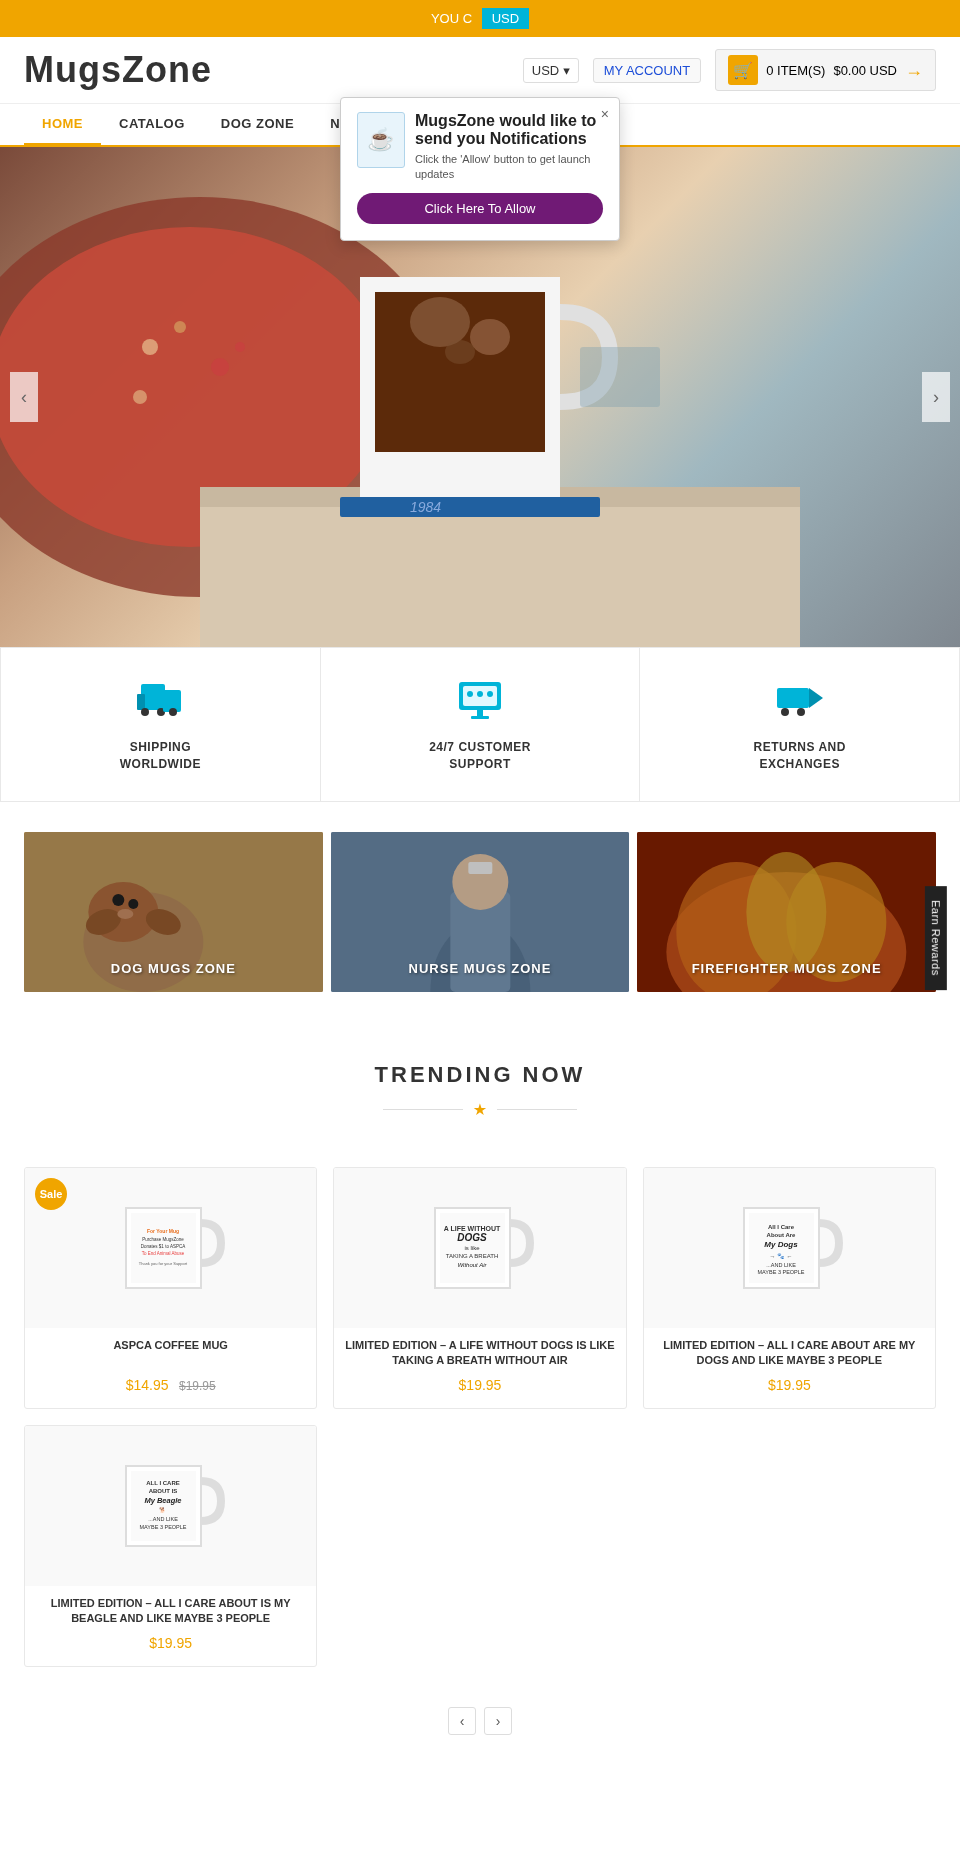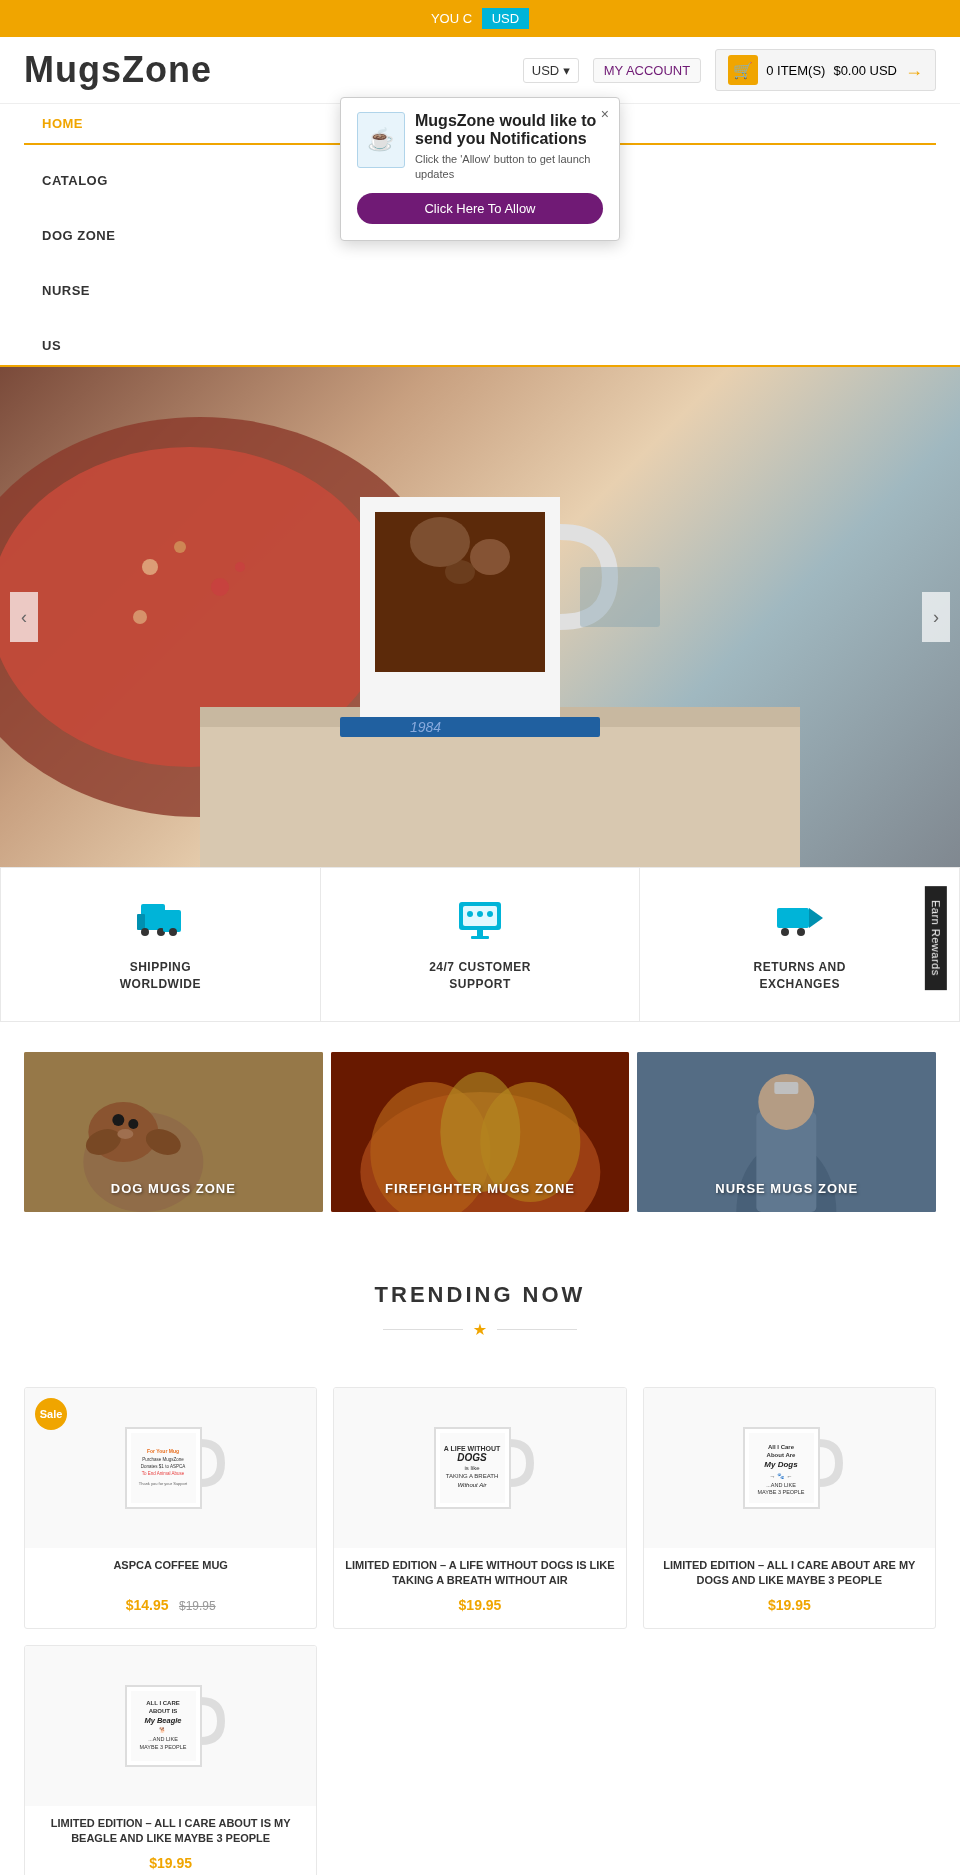--- a/index.html
+++ b/index.html
@@ -119,21 +119,21 @@
       gap: 4px;
       font-size: 13px;
       color: #333;
       cursor: pointer;
       border: 1px solid #ddd;
       padding: 4px 8px;
       border-radius: 3px;
     }
     .account-btn {
       font-size: 13px;
-      color: #701a75;
+      color: #1d4ed8;
       cursor: pointer;
       border: 1px solid #ddd;
       padding: 4px 10px;
       border-radius: 3px;
       background: #f9f9f9;
     }
     .cart-btn {
       display: flex;
       align-items: center;
       gap: 8px;
@@ -162,22 +162,21 @@
 
     
     .nav {
       background: #fff;
       border-bottom: 2px solid #f0a500;
       padding: 0 24px;
     }
     .nav ul {
       list-style: none;
       display: flex;
-      gap: 16px;
-      flex-direction: column;
+      gap: 0;
     }
     .nav ul li a {
       display: block;
       padding: 12px 18px;
       text-decoration: none;
       color: #333;
       font-size: 13px;
       font-weight: bold;
       letter-spacing: 0.5px;
       text-transform: uppercase;
@@ -436,21 +435,21 @@
       color: #333;
       padding: 10px 8px 6px;
       font-weight: bold;
       text-transform: uppercase;
       line-height: 1.4;
       min-height: 48px;
     }
     .product-price {
       font-size: 14px;
       color: #f0a500;
-      font-weight: bold;
+      font-weight: normal;
     }
     .product-price-old {
       font-size: 12px;
       color: #999;
       text-decoration: line-through;
       margin-left: 6px;
     }
 
     
     .pagination {
@@ -627,47 +626,47 @@
           <circle cx="95" cy="68" r="6" fill="#222"></circle>
           <circle cx="110" cy="72" r="5" fill="#222"></circle>
           <ellipse cx="80" cy="90" rx="18" ry="12" fill="#a06030" transform="rotate(-20,80,90)"></ellipse>
           <ellipse cx="140" cy="90" rx="18" ry="12" fill="#a06030" transform="rotate(20,140,90)"></ellipse>
           <ellipse cx="102" cy="82" rx="8" ry="5" fill="#d4956a"></ellipse>
         </svg>
     </div>
     <div class="zone-card-overlay"></div>
     <div class="zone-card-label">DOG MUGS ZONE</div>
   </div>
+  <div class="zone-card nurse-zone">
+    <div class="zone-card-bg">
+      
+      <svg width="100%" height="160" viewBox="0 0 300 160" preserveAspectRatio="xMidYMid slice">
+          <rect width="300" height="160" fill="#7090b0"></rect>
+          <ellipse cx="150" cy="160" rx="50" ry="70" fill="#6080a0"></ellipse>
+          <rect x="120" y="60" width="60" height="100" fill="#80a0c0" rx="5"></rect>
+          <circle cx="150" cy="50" r="28" fill="#f0d0b0"></circle>
+          <rect x="138" y="30" width="24" height="12" fill="#ffffff" rx="2"></rect>
+        </svg>
+    </div>
+    <div class="zone-card-overlay"></div>
+    <div class="zone-card-label">NURSE MUGS ZONE</div>
+  </div>
   <div class="zone-card firefighter-zone">
     <div class="zone-card-bg">
       
       <svg width="100%" height="160" viewBox="0 0 300 160" preserveAspectRatio="xMidYMid slice">
           <rect width="300" height="160" fill="#8B2200"></rect>
           <ellipse cx="150" cy="120" rx="120" ry="80" fill="#e06020" opacity="0.8"></ellipse>
           <ellipse cx="100" cy="100" rx="60" ry="70" fill="#f08020" opacity="0.7"></ellipse>
           <ellipse cx="200" cy="90" rx="50" ry="60" fill="#f0a020" opacity="0.7"></ellipse>
           <ellipse cx="150" cy="80" rx="40" ry="60" fill="#f0c030" opacity="0.6"></ellipse>
         </svg>
     </div>
     <div class="zone-card-overlay"></div>
     <div class="zone-card-label">FIREFIGHTER MUGS ZONE</div>
-  </div>
-  <div class="zone-card nurse-zone">
-    <div class="zone-card-bg">
-      
-      <svg width="100%" height="160" viewBox="0 0 300 160" preserveAspectRatio="xMidYMid slice">
-          <rect width="300" height="160" fill="#7090b0"></rect>
-          <ellipse cx="150" cy="160" rx="50" ry="70" fill="#6080a0"></ellipse>
-          <rect x="120" y="60" width="60" height="100" fill="#80a0c0" rx="5"></rect>
-          <circle cx="150" cy="50" r="28" fill="#f0d0b0"></circle>
-          <rect x="138" y="30" width="24" height="12" fill="#ffffff" rx="2"></rect>
-        </svg>
-    </div>
-    <div class="zone-card-overlay"></div>
-    <div class="zone-card-label">NURSE MUGS ZONE</div>
   </div>
 </div>
 
 <div class="earn-rewards-tab">Earn Rewards</div>
 
 <div class="trending-section">
   <h2 class="trending-title">TRENDING NOW</h2>
   <div class="trending-divider">
     <div class="divider-line"></div>
     <span class="divider-star">★</span>

